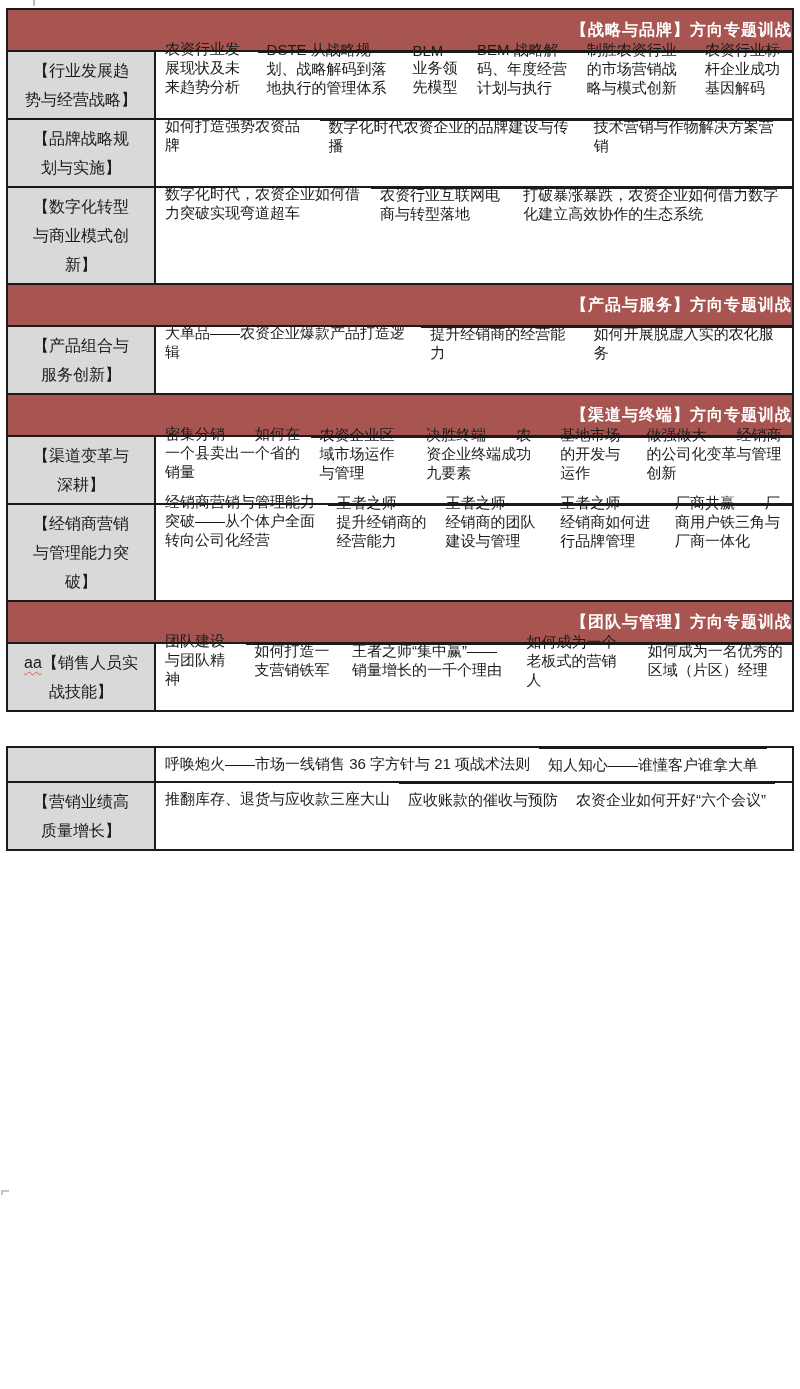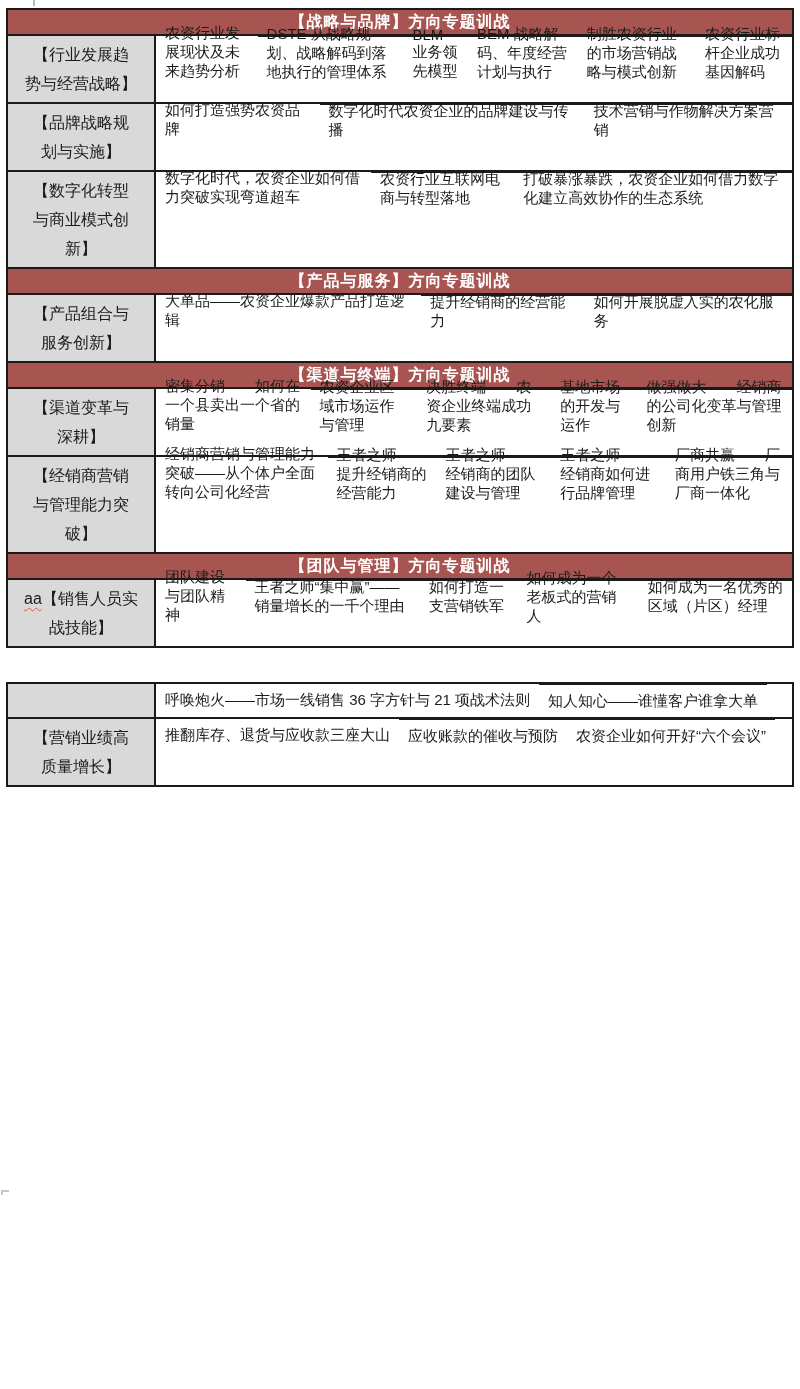--- a/index.html
+++ b/index.html
@@ -25,23 +25,23 @@
   #t0{margin-top:8px;}
   #t1{margin-top:34px;}
   .section{display:flex;border-top:2px solid var(--border);}
   .table .section:first-child{border-top:none;}
   .header-row{
     background:var(--hdr);
     color:var(--hdr-text);
     font-weight:bold;
     font-size:16px;
     letter-spacing:1px;
-    height:24px;
+    height:40px;
     align-items:center;
-    justify-content:center;
+    justify-content:flex-end;
   }
   .group{align-items:stretch;}
   .label-cell{
     flex:0 0 148px;
     width:148px;
     box-sizing:border-box;
     background:var(--label-bg);
     border-right:2px solid var(--border);
     display:flex;
     align-items:center;
@@ -234,24 +234,24 @@
       <div class="section group">
         <div class="label-cell">
           <div class="label-text"><span class="label-prefix">aa</span><span>【销售人员实
 战技能】</span></div>
         </div>
         <div class="rows-col">
           <div class="row">
             <span>团队建设与团队精神</span>
           </div>
           <div class="row">
+            <span>如何打造一支营销铁军</span>
+          </div>
+          <div class="row">
             <span>王者之师“集中赢”——销量增长的一千个理由</span>
-          </div>
-          <div class="row">
-            <span>如何打造一支营销铁军</span>
           </div>
           <div class="row">
             <span>如何成为一个老板式的营销人</span>
           </div>
           <div class="row">
             <span>如何成为一名优秀的区域（片区）经理</span>
           </div>
         </div>
       </div>
     </div>

